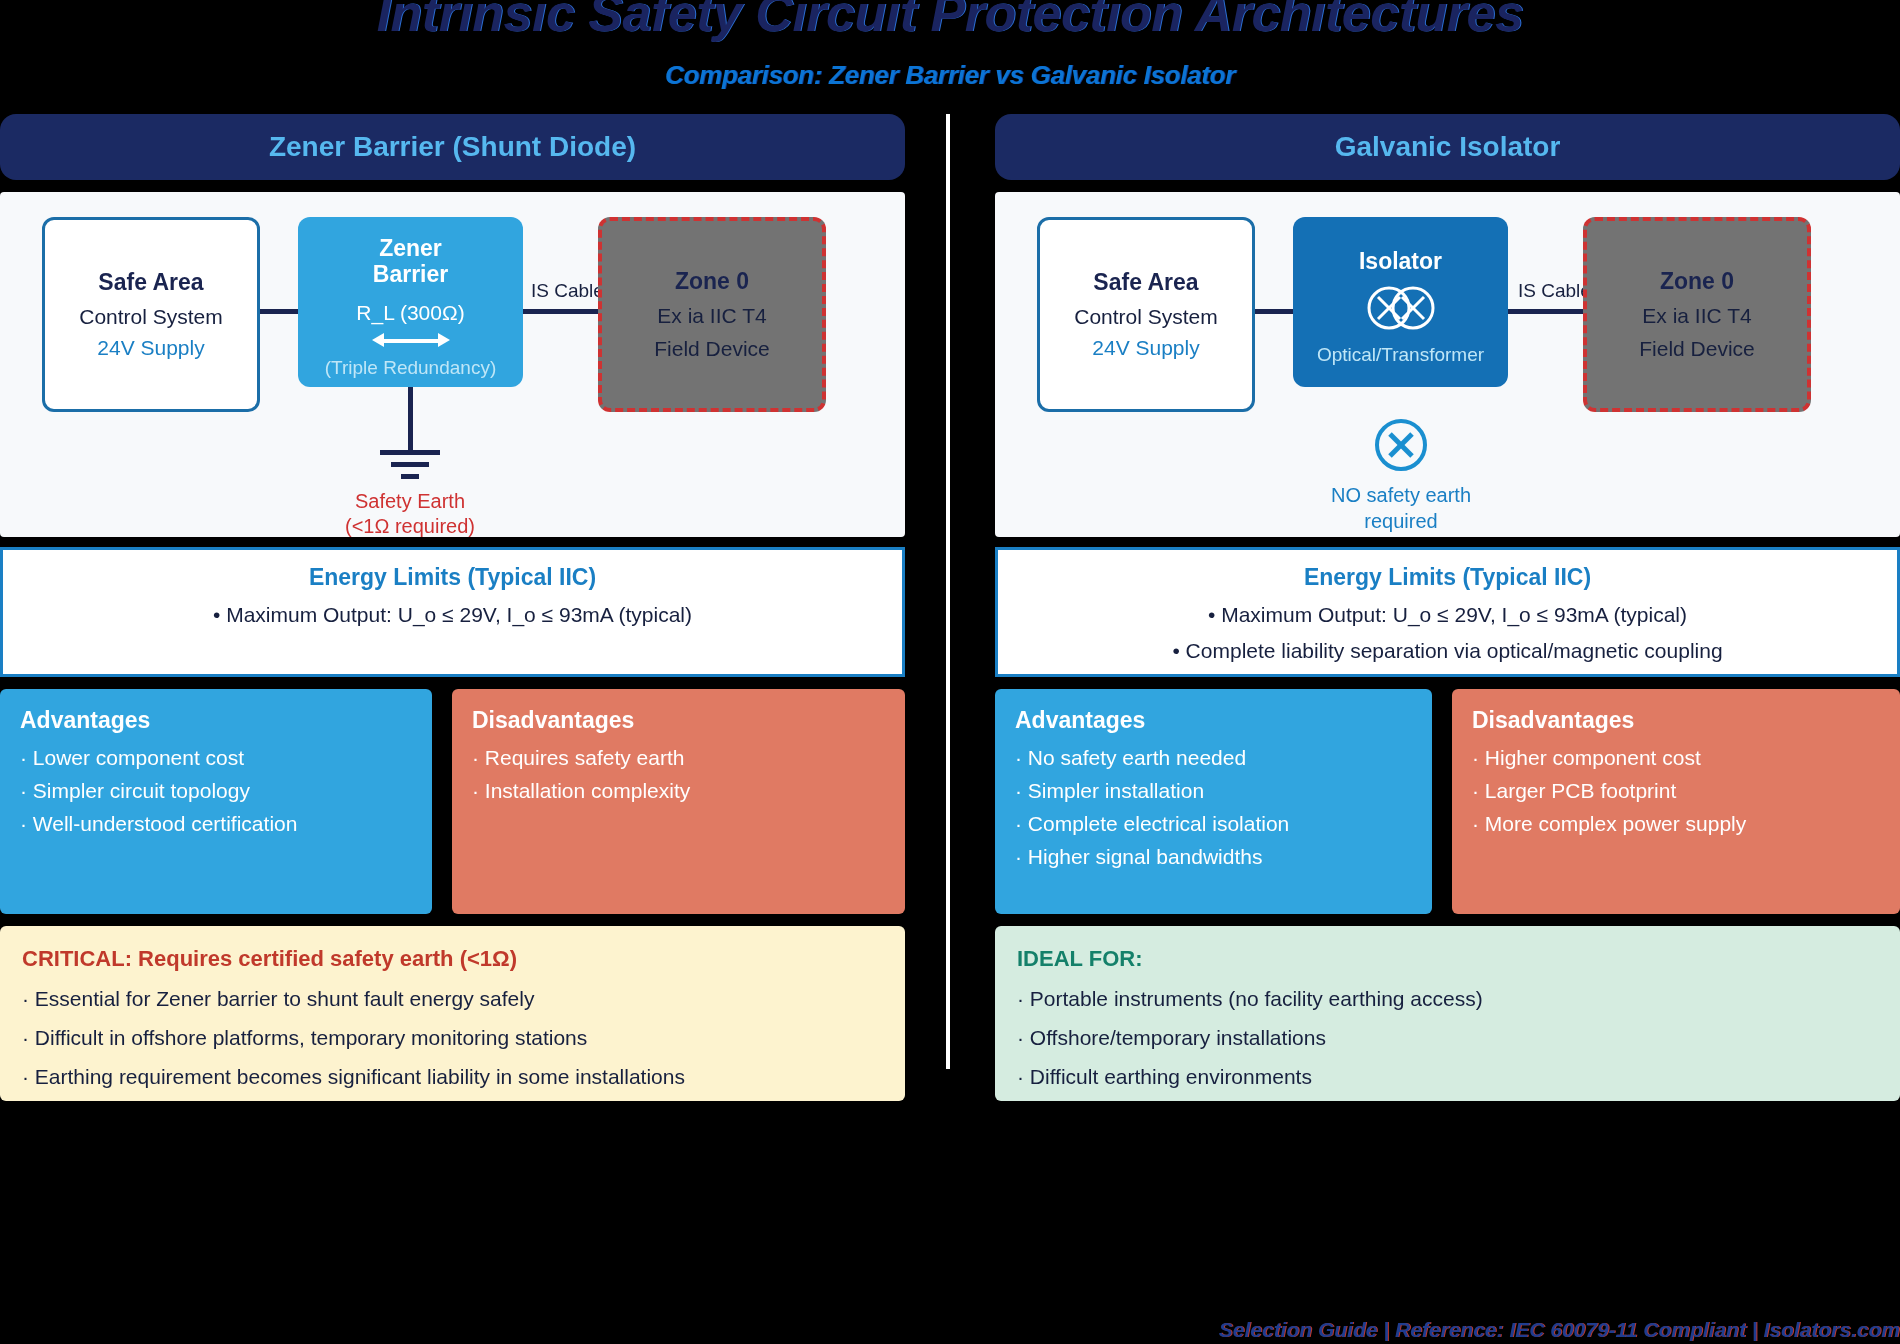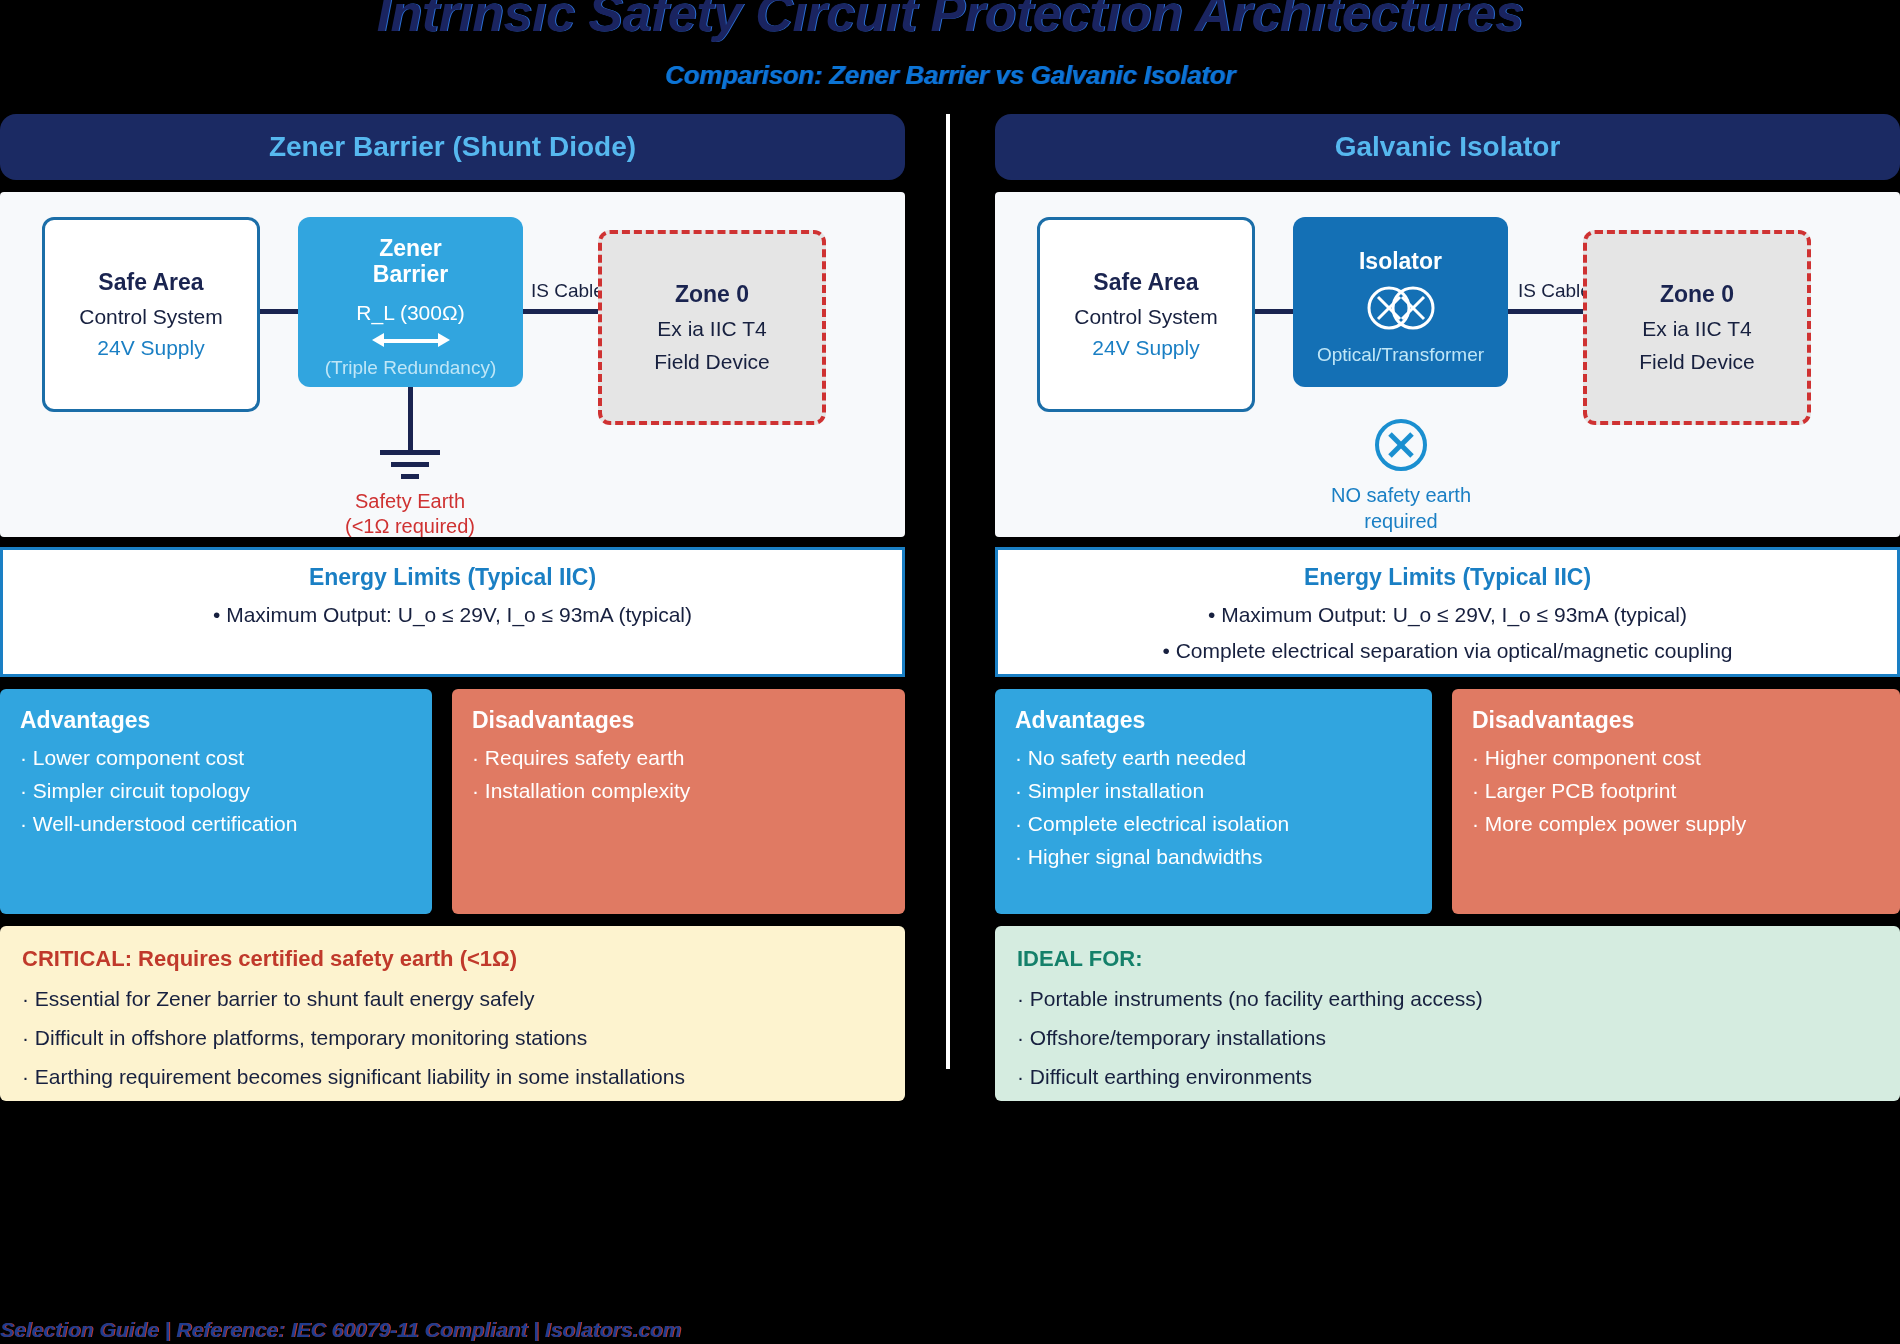--- a/index.html
+++ b/index.html
@@ -89,22 +89,22 @@
     position: absolute; left: 11px; top: 6px; width: 56px; height: 4px; background: #ffffff;
   }
   .arrow-sym .hL, .arrow-sym .hR {
     position: absolute; top: 0; width: 0; height: 0;
     border-top: 7px solid transparent; border-bottom: 7px solid transparent;
   }
   .arrow-sym .hL { left: 0;  border-right: 12px solid #ffffff; }
   .arrow-sym .hR { right: 0; border-left: 12px solid #ffffff; }
 
   .node-zone {
-    left: 598px; top: 38px; width: 228px; height: 195px;
-    background: #e5e5e5; border: 4px dashed #cf3232;
+    left: 598px; top: 25px; width: 228px; height: 195px;
+    background: #737373; border: 4px dashed #cf3232;
   }
 
   .wire {
     position: absolute; background: #1a2450; height: 5px;
   }
   .wire-v { width: 5px; height: auto; }
   .cable-label {
     position: absolute; font-size: 19px; color: #17203f; background: #f7f9fb;
     padding: 0 3px;
   }
@@ -159,21 +159,21 @@
   .callout-title-red   { font-size: 22px; font-weight: bold; color: #c0392b; }
   .callout-title-green { font-size: 22px; font-weight: bold; color: #14806a; }
   .callout-item { font-size: 21px; color: #17203f; margin-top: 15px; }
 
   
   .divider {
     position: absolute; left: 946px; top: 114px; width: 4px; height: 955px;
     background: #ffffff;
   }
   .footer {
-    position: absolute; left: 0; top: 1318px; width: 1900px; text-align: left;
+    position: absolute; left: 0; top: 1318px; width: 1900px; text-align: right;
     font-size: 21px; font-weight: bold; font-style: italic;
     color: #1f3c8f; text-shadow: 1px 0 0 #c0392b;
   }
 </style>
 </head>
 <body>
 
 <div class="canvas">
 
   <div class="title-wrap">
@@ -302,21 +302,21 @@
       </svg>
       <div class="no-earth-label" style="left:276px; top:290px;">
         <div>NO safety earth</div>
         <div>required</div>
       </div>
     </div>
 
     <div class="energy">
       <div class="energy-title">Energy Limits (Typical IIC)</div>
       <div class="energy-line">• Maximum Output: U_o ≤ 29V, I_o ≤ 93mA (typical)</div>
-      <div class="energy-line">• Complete electrical separation via optical/magnetic coupling</div>
+      <div class="energy-line">• Complete liability separation via optical/magnetic coupling</div>
     </div>
 
     <div class="proscons">
       <div class="pc-box pc-adv" style="left:0; width:437px;">
         <div class="pc-title">Advantages</div>
         <div class="pc-item">· No safety earth needed</div>
         <div class="pc-item">· Simpler installation</div>
         <div class="pc-item">· Complete electrical isolation</div>
         <div class="pc-item">· Higher signal bandwidths</div>
       </div>

